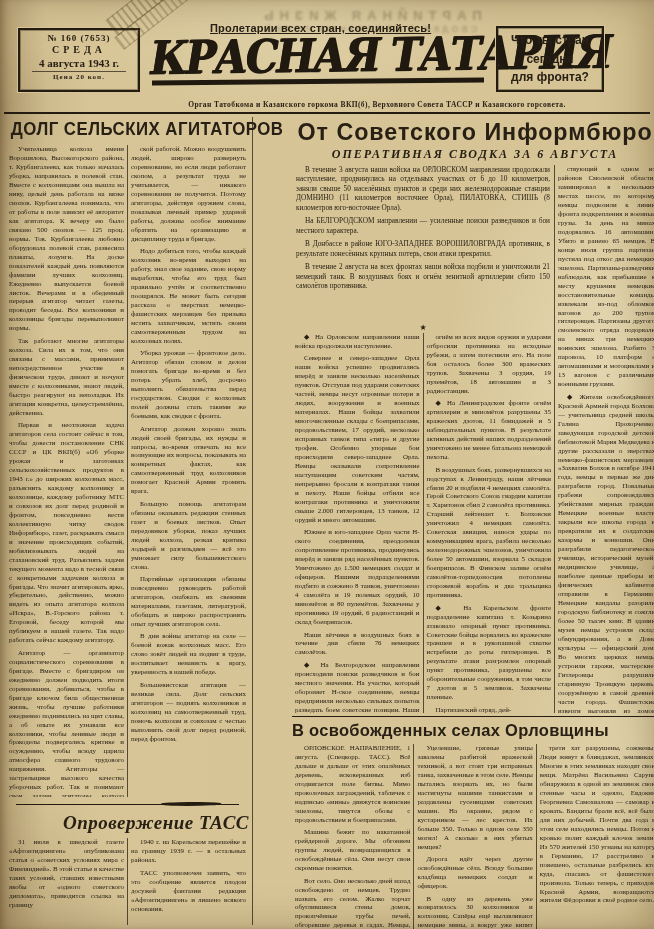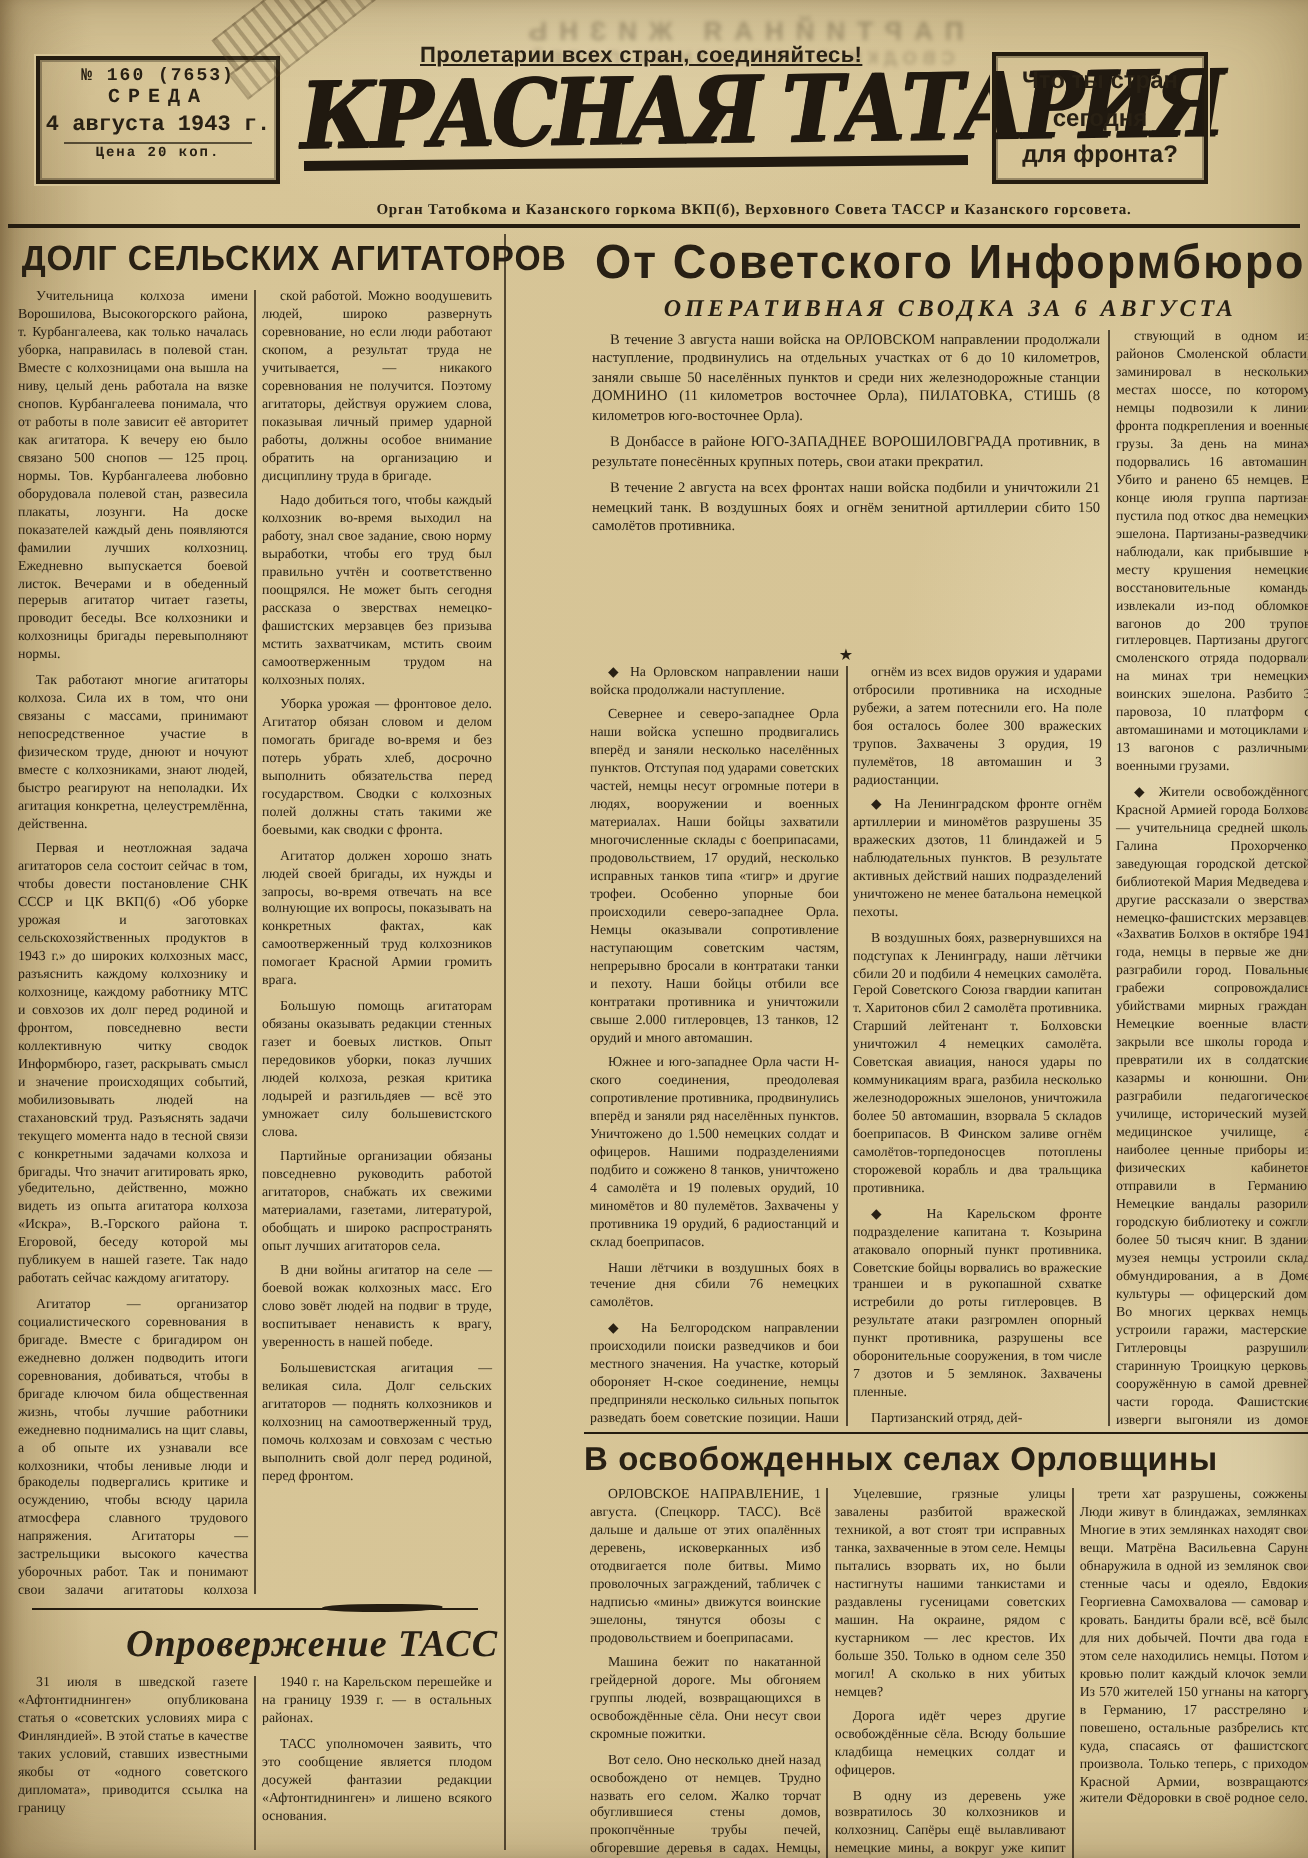--- a/index.html
+++ b/index.html
@@ -21,21 +21,21 @@
     font-family:"Liberation Sans",sans-serif;font-weight:bold;font-size:13px;letter-spacing:6px;
     color:rgba(90,75,50,.38);transform:scaleX(-1);filter:blur(1.1px);
     white-space:nowrap;overflow:hidden;
   }
   .showthrough2{top:24px;font-size:9px;letter-spacing:3px;color:rgba(95,80,55,.3);}
   
   .mast{position:absolute;top:26px;left:0;width:654px;height:72px;}
   .issue-box{
     position:absolute;left:18px;top:2px;width:122px;height:64px;box-sizing:border-box;
     border:2px solid #241c10;box-shadow:0 0 0 1px #d6c496, inset 0 0 0 1px rgba(36,28,16,.35);
-    text-align:center;font-family:Liberation Mono, monospace;padding-top:3px;
+    text-align:center;font-family:Liberation Serif, serif;padding-top:3px;
   }
   .issue-number{font-weight:bold;font-size:9px;letter-spacing:1px;}
   .issue-weekday{font-weight:bold;font-size:10px;letter-spacing:4px;margin-top:1px;}
   .issue-date{font-weight:bold;font-size:11px;margin-top:2px;}
   .issue-rule{width:80%;margin:2px auto 1px;border-top:1px solid rgba(36,28,16,.7);}
   .issue-price{font-weight:bold;font-size:7px;letter-spacing:1px;}
   .stamp,.stamp2{
     position:absolute;left:98px;top:-14px;width:150px;height:18px;
     transform:rotate(-38deg);transform-origin:left bottom;
     background:repeating-linear-gradient(90deg,rgba(60,44,20,.45) 0 2px,rgba(214,198,152,.15) 2px 6px);
@@ -187,20 +187,21 @@
     <div class="vrule main-divider"></div>
 
     <section class="right-region">
       <h1 class="h-inf">От Советского Информбюро</h1>
       <div class="h-svodka">ОПЕРАТИВНАЯ СВОДКА ЗА 6 АВГУСТА</div>
 
       <div class="sv-body">
         <div class="sv-left">
           <div class="col lead">
               <p>В течение 3 августа наши войска на ОРЛОВСКОМ направлении продолжали наступление, продвинулись на отдельных участках от 6 до 10 километров, заняли свыше 50 населённых пунктов и среди них железнодорожные станции ДОМНИНО (11 километров восточнее Орла), ПИЛАТОВКА, СТИШЬ (8 километров юго-восточнее Орла).</p>
+              <p>На БЕЛГОРОДСКОМ направлении — усиленные поиски разведчиков и бои местного характера.</p>
               <p>В Донбассе в районе ЮГО-ЗАПАДНЕЕ ВОРОШИЛОВГРАДА противник, в результате понесённых крупных потерь, свои атаки прекратил.</p>
               <p>В течение 2 августа на всех фронтах наши войска подбили и уничтожили 21 немецкий танк. В воздушных боях и огнём зенитной артиллерии сбито 150 самолётов противника.</p>
             </div>
           <div class="star">★</div>
           <div class="cols sv-cols">
             <div class="col">
                 <p>◆ На Орловском направлении наши войска продолжали наступление.</p>
                 <p>Севернее и северо-западнее Орла наши войска успешно продвигались вперёд и заняли несколько населённых пунктов. Отступая под ударами советских частей, немцы несут огромные потери в людях, вооружении и военных материалах. Наши бойцы захватили многочисленные склады с боеприпасами, продовольствием, 17 орудий, несколько исправных танков типа «тигр» и другие трофеи. Особенно упорные бои происходили северо-западнее Орла. Немцы оказывали сопротивление наступающим советским частям, непрерывно бросали в контратаки танки и пехоту. Наши бойцы отбили все контратаки противника и уничтожили свыше 2.000 гитлеровцев, 13 танков, 12 орудий и много автомашин.</p>
                 <p>Южнее и юго-западнее Орла части Н-ского соединения, преодолевая сопротивление противника, продвинулись вперёд и заняли ряд населённых пунктов. Уничтожено до 1.500 немецких солдат и офицеров. Нашими подразделениями подбито и сожжено 8 танков, уничтожено 4 самолёта и 19 полевых орудий, 10 миномётов и 80 пулемётов. Захвачены у противника 19 орудий, 6 радиостанций и склад боеприпасов.</p>
                 <p>Наши лётчики в воздушных боях в течение дня сбили 76 немецких самолётов.</p>

